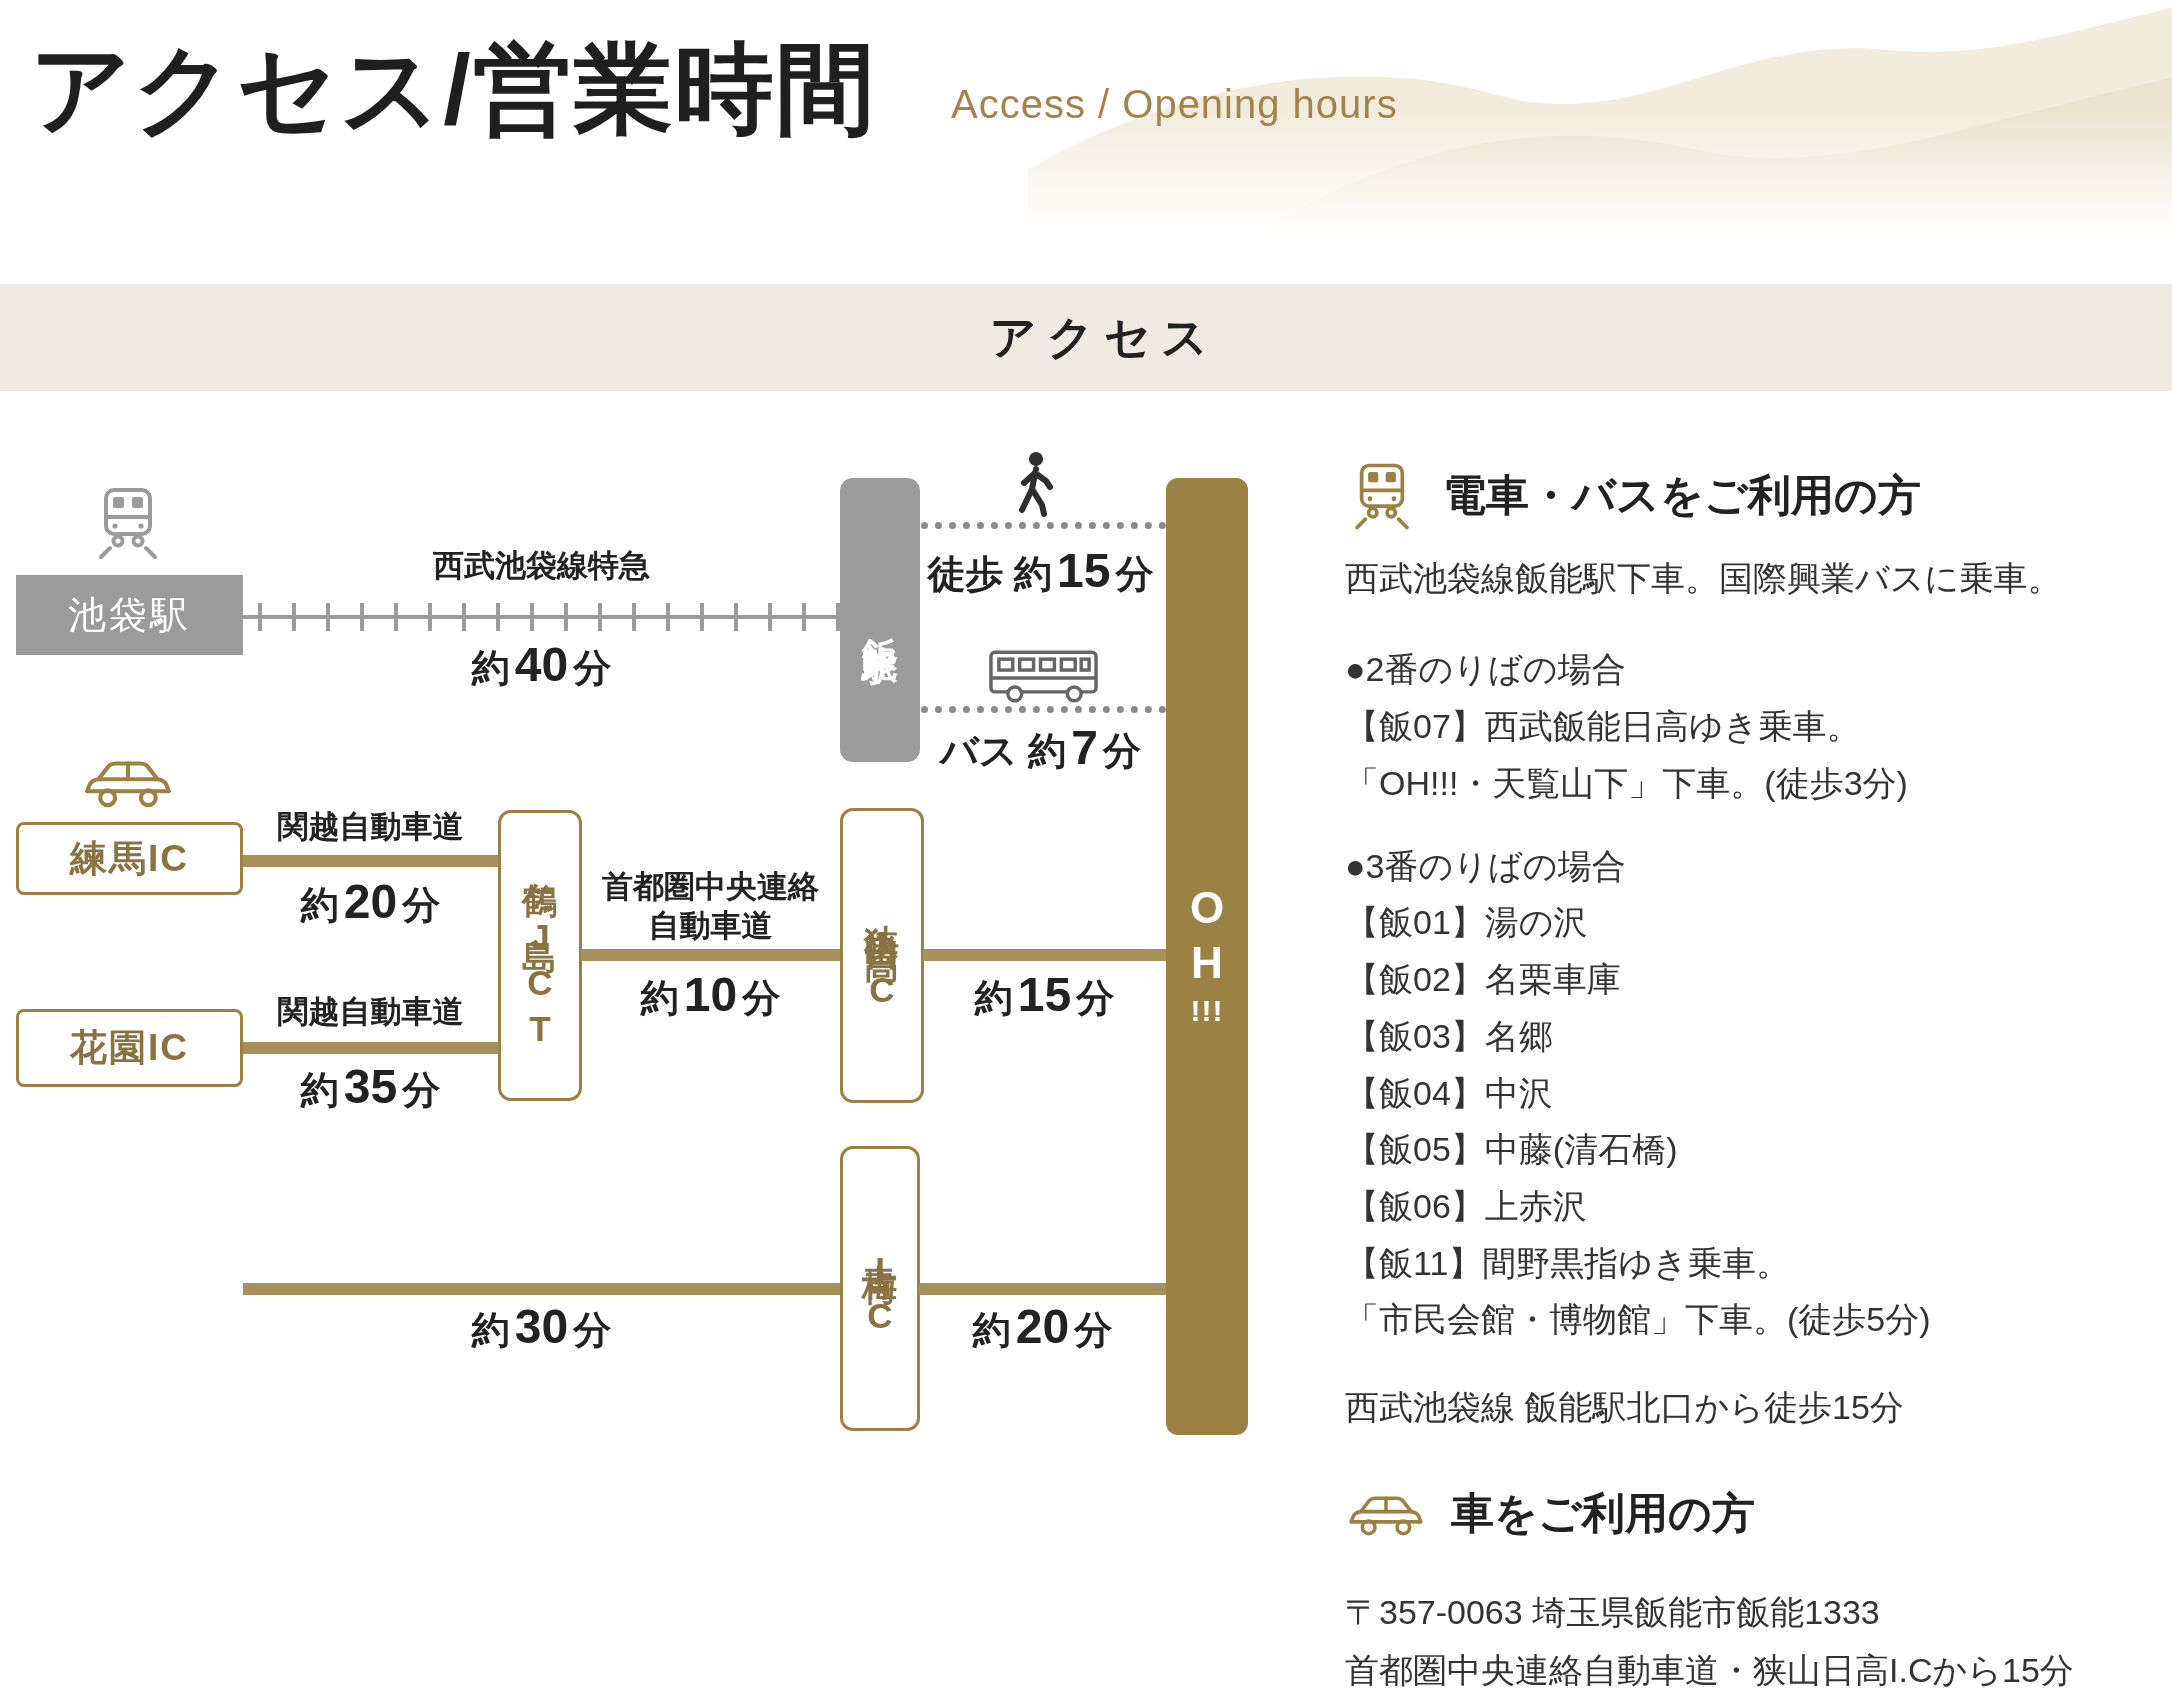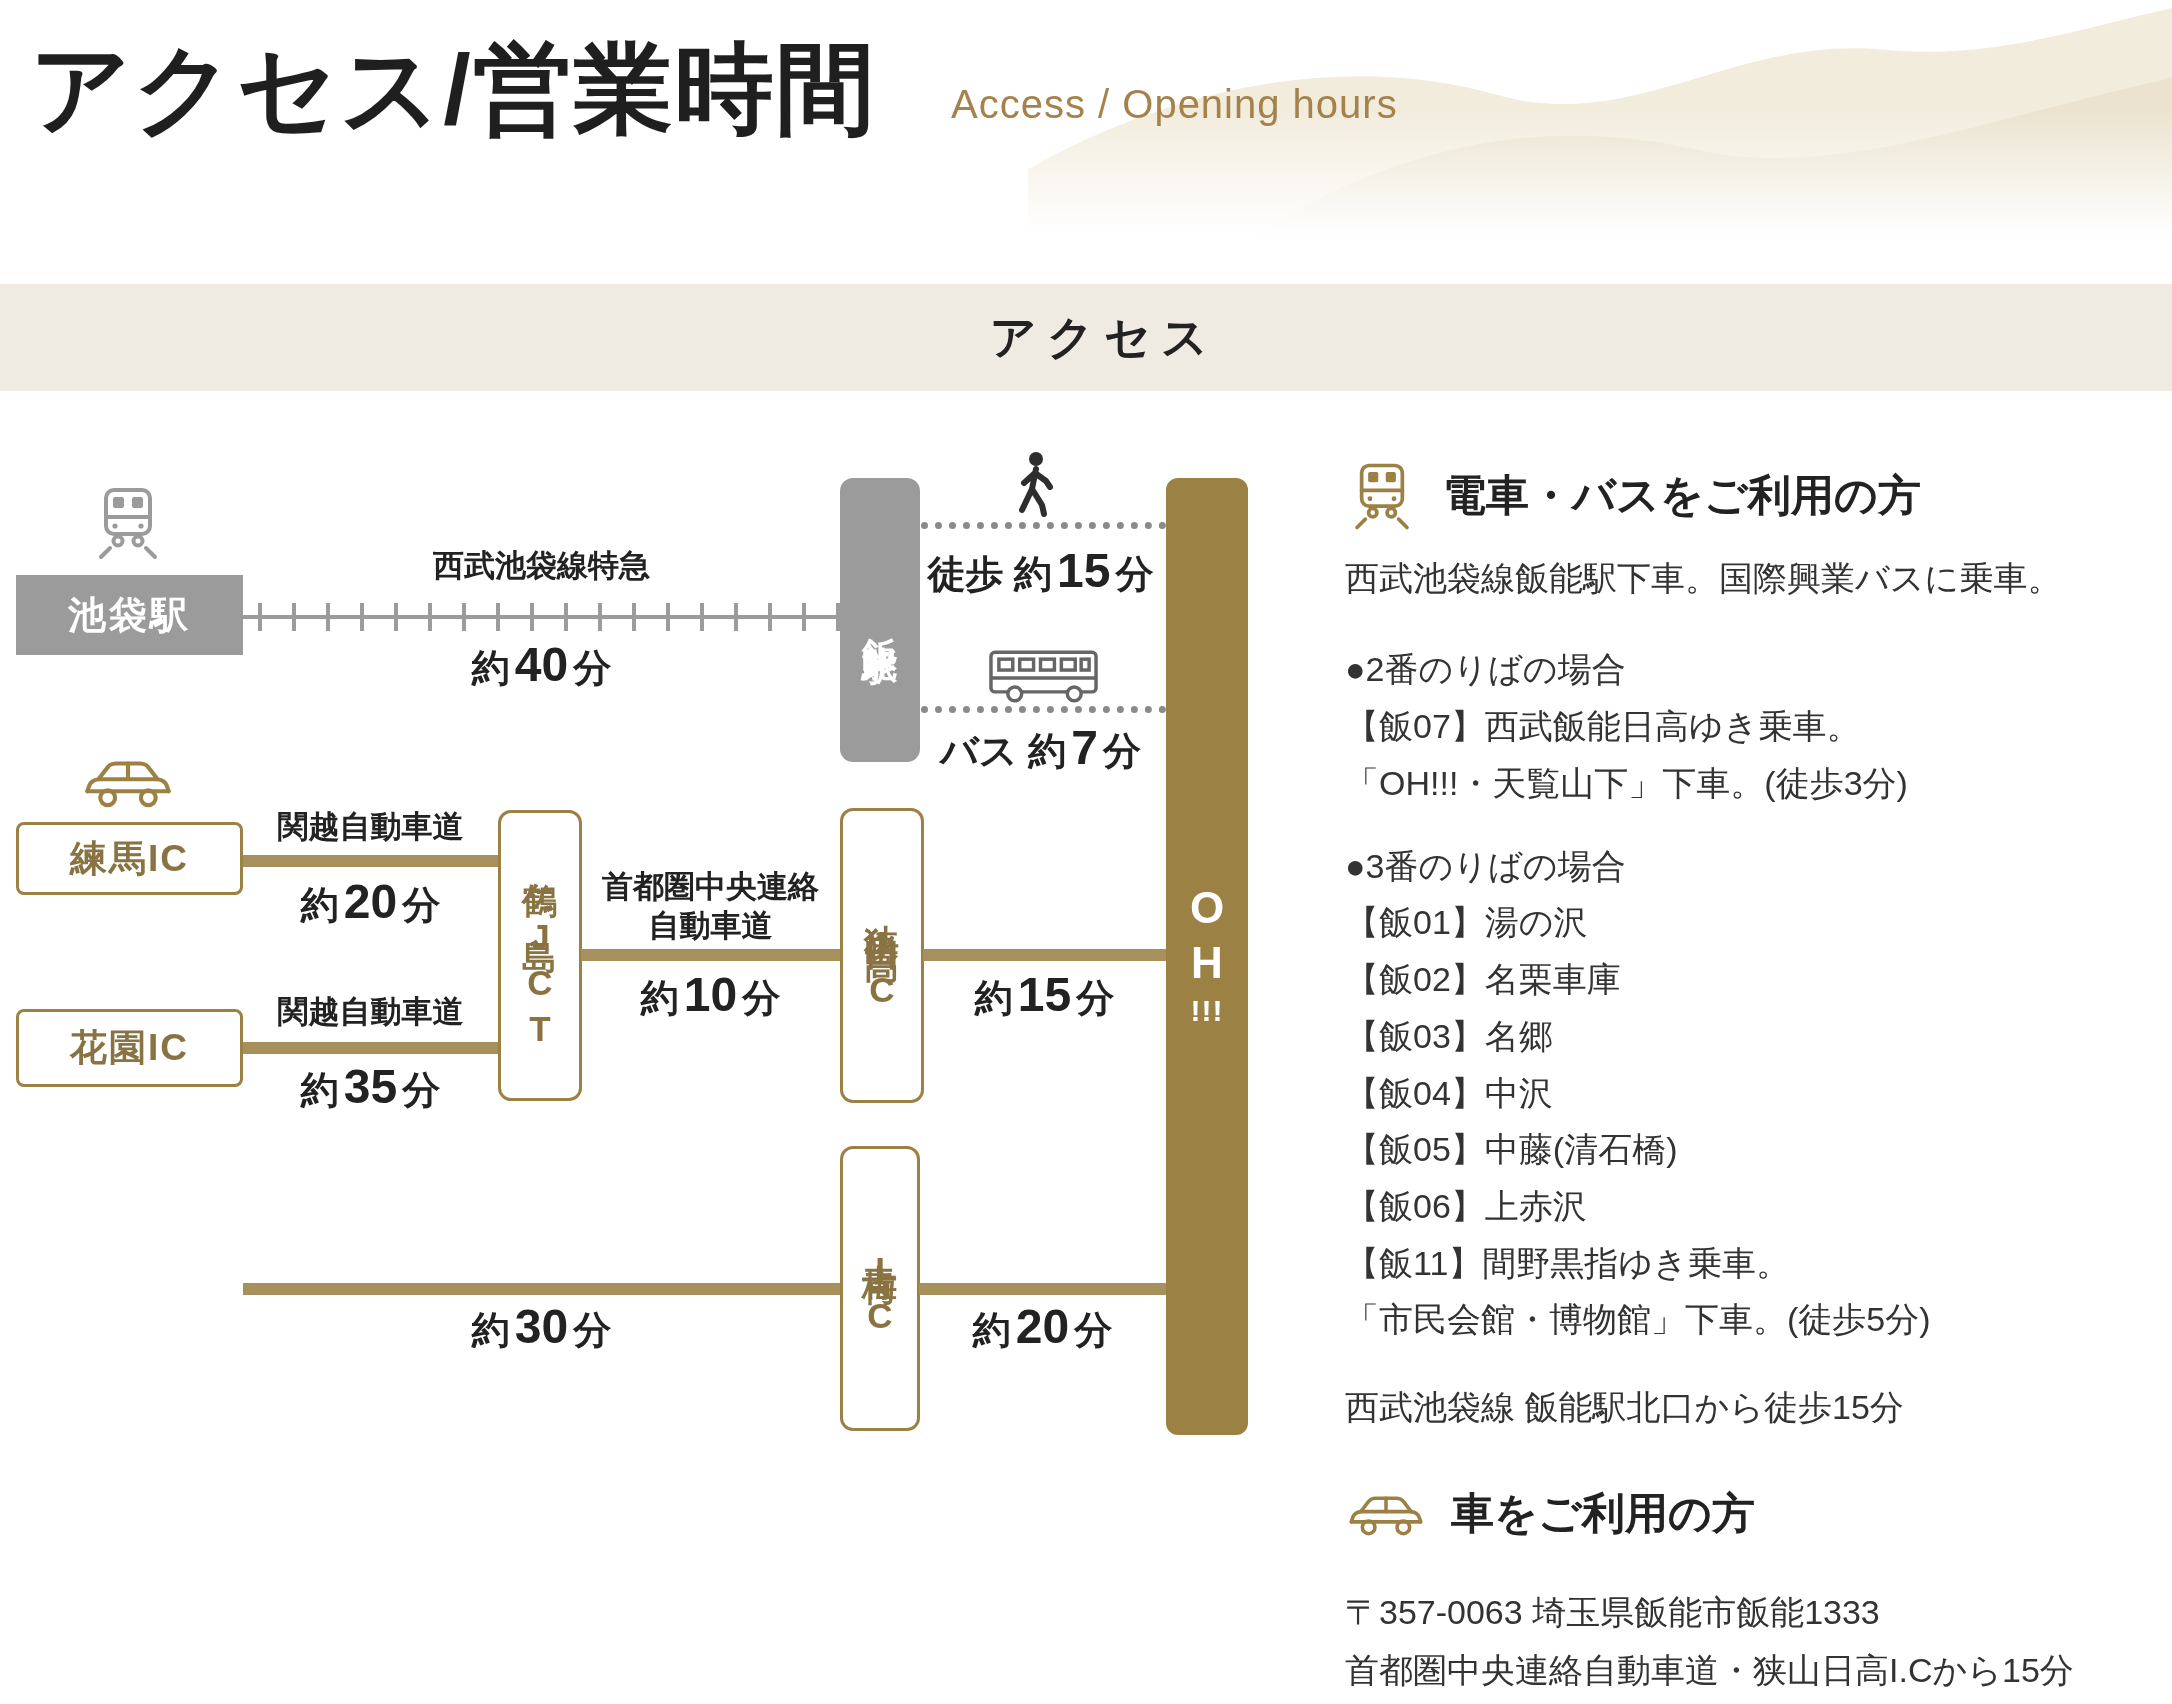--- a/index.html
+++ b/index.html
@@ -10,21 +10,21 @@
   }
   .waves { position:absolute; right:0; top:0; pointer-events:none; }
   .title { position:absolute; left:30px; top:24px; font-size:99px; font-weight:600; color:#1f1f1f; letter-spacing:2px; }
   .subtitle { position:absolute; left:951px; top:82px; font-size:40px; color:#A5824C; letter-spacing:1px; }
   .banner { position:absolute; left:0; top:284px; width:100%; height:107px; background:#EFEBE3;
     display:flex; align-items:center; justify-content:center;padding-left:36px; }
   .banner-label { font-size:46px; font-weight:700; letter-spacing:10px; color:#222; }
 
   .abs { position:absolute; }
   .station-box { position:absolute; background:#9B9B9B; color:#fff; display:flex; align-items:center; justify-content:center;
-    font-size:38px; font-weight:700; letter-spacing:3px;text-align:right; }
+    font-size:38px; font-weight:400; letter-spacing:3px;text-align:right; }
   .vbox { position:absolute; display:flex; align-items:center; justify-content:center; border-radius:13px; }
   .vbox .vtext { writing-mode:vertical-rl; text-orientation:upright; font-size:35px; font-weight:600; letter-spacing:7px; line-height:1; }
   .vbox.gray { background:#9B9B9B; }
   .vbox.gray .vtext { color:#fff; }
   .vbox.outline { background:#fff; border:3px solid #9C8145; }
   .vbox.outline .vtext { color:#8A7342; }
   .ic-box { position:absolute; background:#fff; border:3px solid #9C8145; border-radius:8px; color:#8A7342;
     display:flex; align-items:center; justify-content:center; font-size:37px; font-weight:600; letter-spacing:2px; }
 
   .rail { position:absolute; height:28px;

